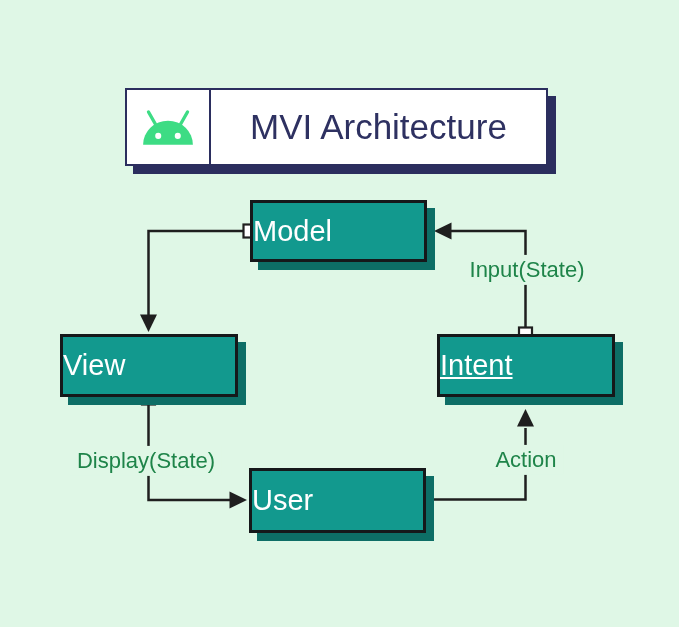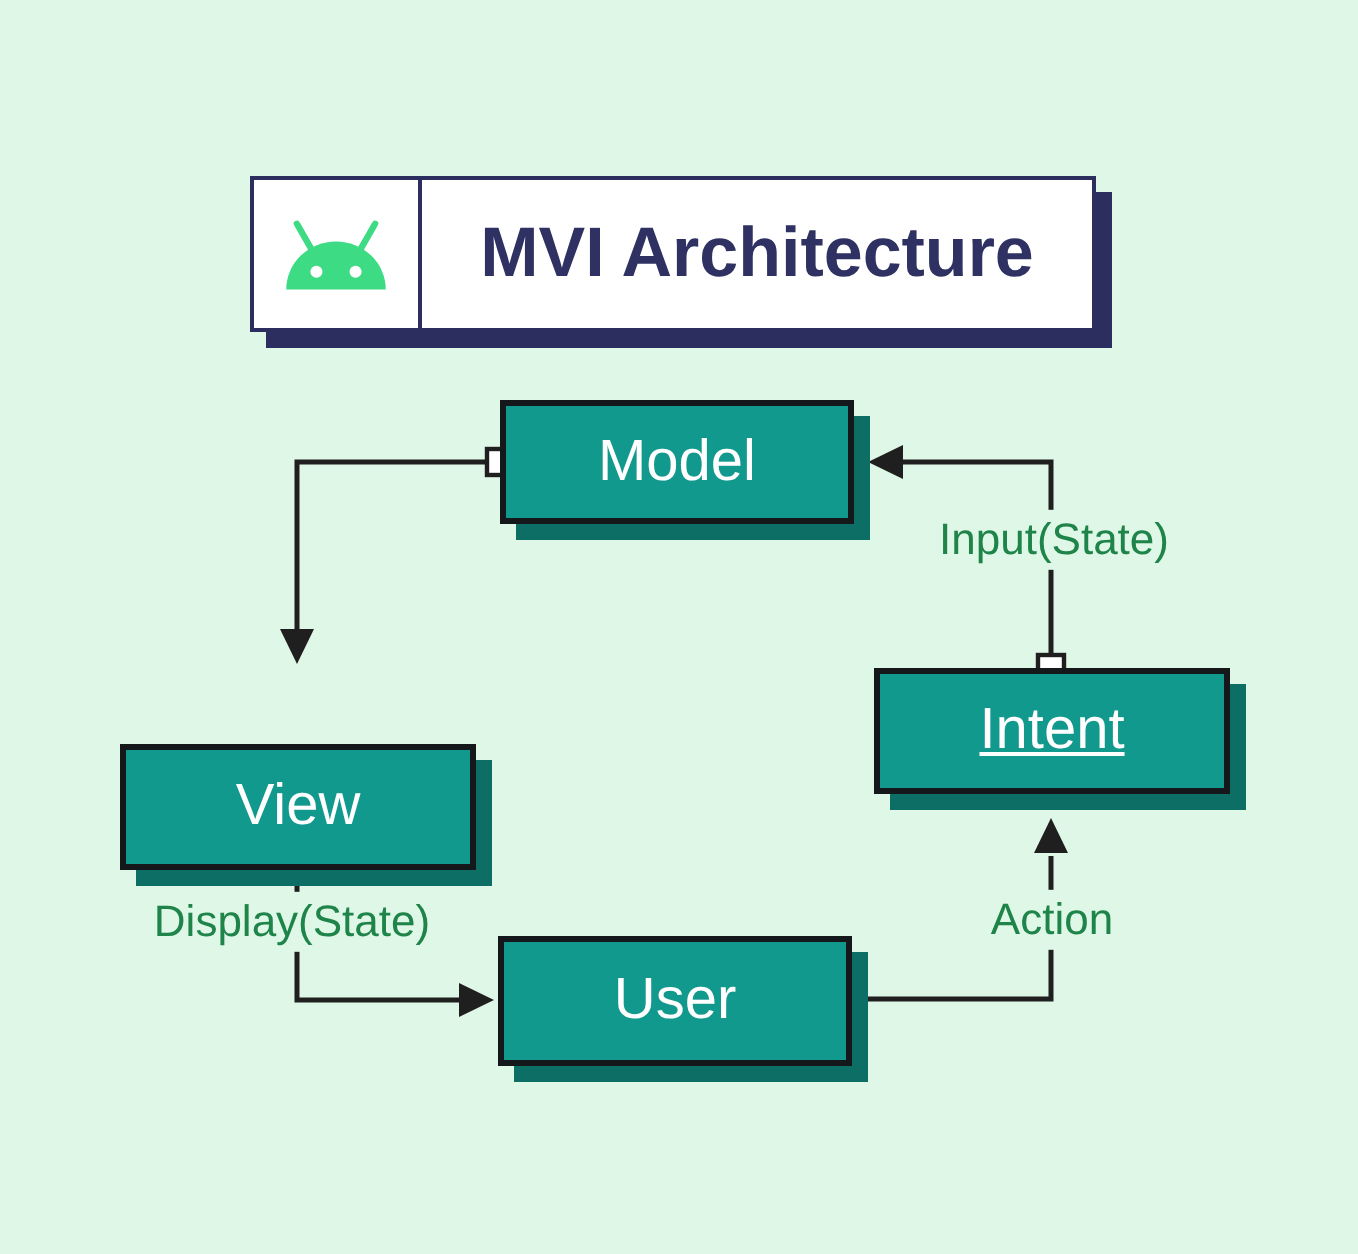--- a/index.html
+++ b/index.html
@@ -28,33 +28,33 @@
     border:2px solid var(--navy);
     box-shadow:8px 8px 0 0 var(--navy);
     display:flex;
   }
   .logo-cell{
     width:82px;flex:0 0 82px;border-right:2px solid var(--navy);
     display:flex;align-items:center;justify-content:center;
   }
   .title-cell{
     flex:1;display:flex;align-items:center;justify-content:center;
-    font-size:35px;font-weight:700;color:var(--title-text);
+    font-size:35px;font-weight:400;color:var(--title-text);
   }
   
   .node{
     position:absolute;box-sizing:border-box;
     background:var(--node-fill);
     border:3px solid var(--node-border);
     box-shadow:8px 8px 0 0 var(--node-shadow);
-    display:flex;align-items:center;justify-content:center;
+    display:flex;align-items:center;justify-content:flex-start;
     color:#ffffff;font-size:29px;
   }
   .node-model {left:250px;top:200px;width:177px;height:62px;}
-  .node-view  {left:60px; top:334px;width:178px;height:63px;margin-top:38px;}
+  .node-view  {left:60px; top:334px;width:178px;height:63px;}
   .node-intent{left:437px;top:334px;width:178px;height:63px;text-decoration:underline;}
   .node-user  {left:249px;top:468px;width:177px;height:65px;}
   
   .wires{
     position:absolute;left:0;top:0;width:679px;height:627px;pointer-events:none;
   }
   .wire{fill:none;stroke:var(--line);stroke-width:2.5px;}
   .arrowhead{fill:var(--line);stroke:none;}
   .port{fill:#ffffff;stroke:var(--line);stroke-width:2.2px;}
   

